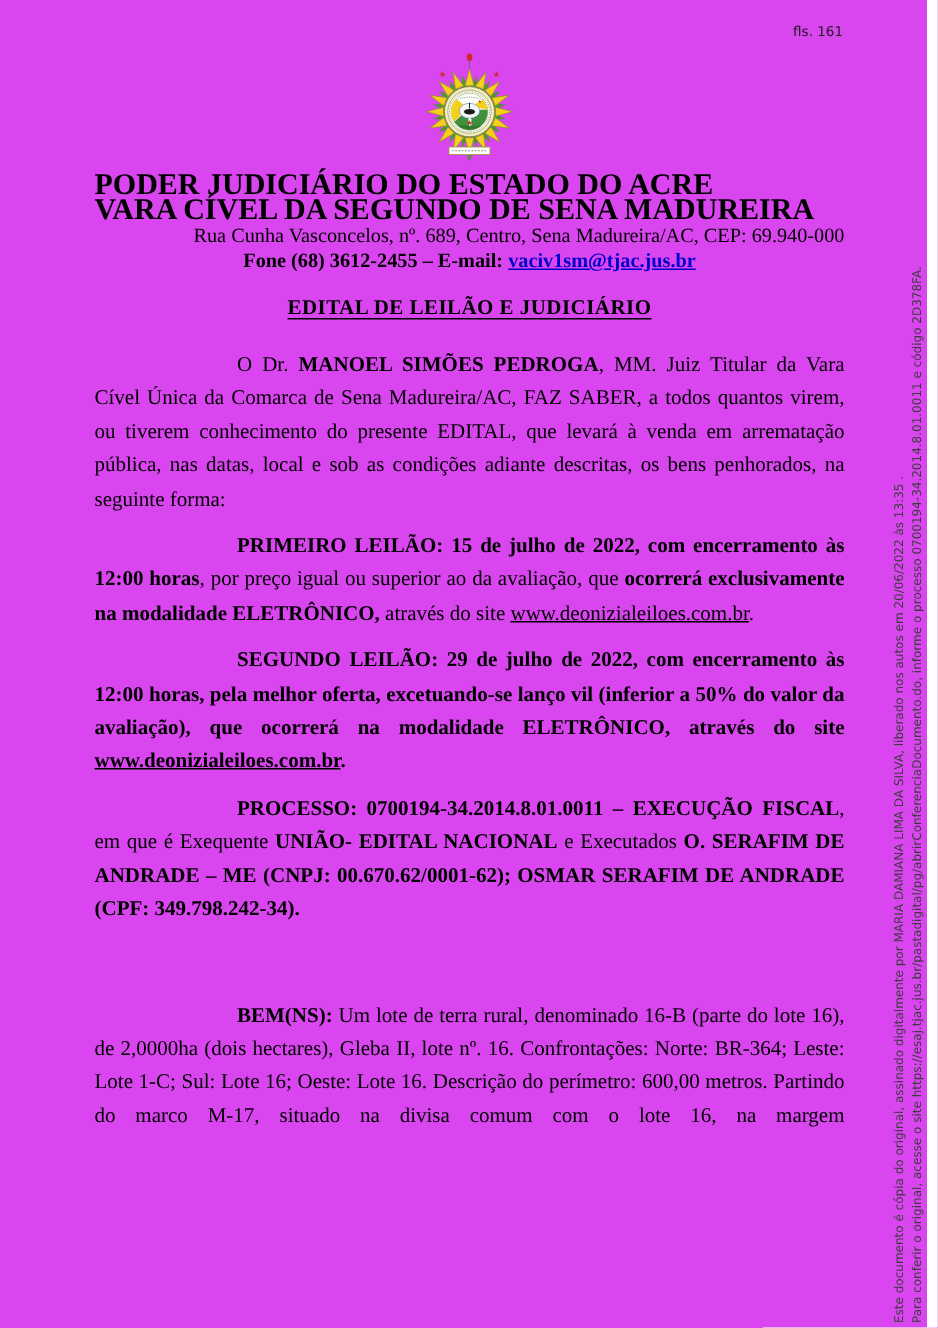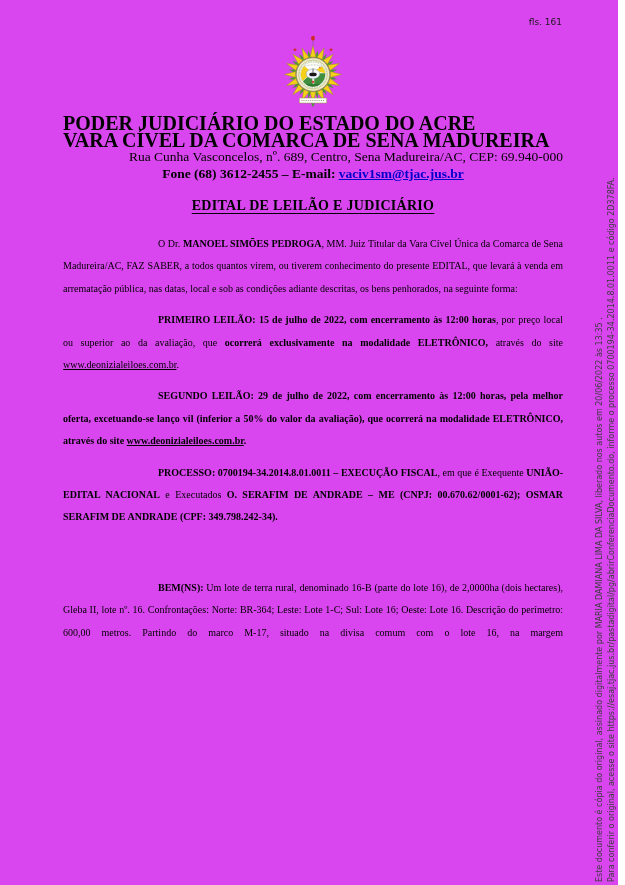--- a/index.html
+++ b/index.html
@@ -9,21 +9,21 @@
   .folio{position:absolute;top:17px;right:56px;font:9px "DejaVu Sans",sans-serif;color:#1a1a1a;}
   .content{position:absolute;left:63px;top:0;width:500px;}
   .emblem{display:block;margin:33px auto 4px auto;width:62px;height:78px;}
   .org{ text-align:left;font-weight:bold;font-size:20px;line-height:16.5px;}
   .addr{text-align:right;font-size:13.5px;line-height:17px;}
   .phone{text-align:center;font-weight:bold;font-size:13.5px;line-height:17px;}
   .email{color:#0000CC;text-decoration:underline;font-weight:bold;cursor:pointer;text-align:right;}
   .title{margin-top:16px;text-align:center;font-weight:bold;font-size:14px;letter-spacing:.3px;
          text-decoration:underline;text-underline-offset:3px;}
   .body-text{margin-top:19px;}
-  .para{margin:0 0 9px 0;text-align:justify;text-indent:95px;font-size:10px;line-height:22.4px;}
+  .para{margin:0 0 9px 0;text-align:justify;text-indent:95px;font-size:14px;line-height:22.4px;}
   .para:last-child{margin-bottom:0;margin-top:48px;}
   .para.cut{text-align-last:justify;}
   .b{font-weight:bold;}
   .u{text-decoration:underline;}
   .stamp{position:absolute;left:594px;top:882px;width:752px;height:26px;
          transform:rotate(-90deg);transform-origin:0 0;
          font:8px/12px "DejaVu Sans",sans-serif;color:#3c3c3c;white-space:nowrap;}
 </style>
 </head>
 <body>
@@ -111,28 +111,28 @@
       <ellipse cx="50" cy="7.5" rx="3" ry="4" fill="#CF2B26"></ellipse>
       <use href="#star" transform="translate(21,26) scale(1.1)" fill="#CF2B26"></use>
       <use href="#star" transform="translate(79,26) scale(1.1)" fill="#CF2B26"></use>
 
       <path d="M28,104 L72,104 L72,112 L28,112 Z" fill="#FFFFFF" stroke="#9AA23A" stroke-width="0.9"></path>
       <line x1="31" y1="108" x2="69" y2="108" stroke="#8B8B6A" stroke-width="1.2" stroke-dasharray="2,1.5"></line>
       <polygon points="47,113 53,113 50,119" fill="#4C9639"></polygon>
     </svg>
 
     <div class="org">PODER JUDICIÁRIO DO ESTADO DO ACRE</div>
-    <div class="org">VARA CÍVEL DA COMARCA DE SENA MADUREIRA</div>
+    <div class="org">VARA CÍVEL DA SEGUNDO DE SENA MADUREIRA</div>
     <div class="addr">Rua Cunha Vasconcelos, nº. 689, Centro, Sena Madureira/AC, CEP: 69.940-000</div>
     <div class="phone"><span>Fone (68) 3612-2455 – E-mail: </span><a class="email">vaciv1sm@tjac.jus.br</a></div>
 
     <div class="title">EDITAL DE LEILÃO E JUDICIÁRIO</div>
 
     <div class="body-text">
       <p class="para"><span>O Dr. </span><span class="b">MANOEL SIMÕES PEDROGA</span><span>, MM. Juiz Titular da Vara Cível Única da Comarca de Sena Madureira/AC, FAZ SABER, a todos quantos virem, ou tiverem conhecimento do presente EDITAL, que levará à venda em arrematação pública, nas datas, local e sob as condições adiante descritas, os bens penhorados, na seguinte forma:</span></p>
-      <p class="para"><span class="b">PRIMEIRO LEILÃO: 15 de julho de 2022, com encerramento às 12:00 horas</span><span>, por preço local ou superior ao da avaliação, que </span><span class="b">ocorrerá exclusivamente na modalidade ELETRÔNICO,</span><span> através do site </span><span class="u">www.deonizialeiloes.com.br</span><span>.</span></p>
+      <p class="para"><span class="b">PRIMEIRO LEILÃO: 15 de julho de 2022, com encerramento às 12:00 horas</span><span>, por preço igual ou superior ao da avaliação, que </span><span class="b">ocorrerá exclusivamente na modalidade ELETRÔNICO,</span><span> através do site </span><span class="u">www.deonizialeiloes.com.br</span><span>.</span></p>
       <p class="para"><span class="b">SEGUNDO LEILÃO: 29 de julho de 2022, com encerramento às 12:00 horas, pela melhor oferta, excetuando-se lanço vil (inferior a 50% do valor da avaliação), que ocorrerá na modalidade ELETRÔNICO, através do site </span><span class="b u">www.deonizialeiloes.com.br</span><span class="b">.</span></p>
       <p class="para"><span class="b">PROCESSO: 0700194-34.2014.8.01.0011 – EXECUÇÃO FISCAL</span><span>, em que é Exequente </span><span class="b">UNIÃO- EDITAL NACIONAL</span><span> e Executados </span><span class="b">O. SERAFIM DE ANDRADE – ME (CNPJ: 00.670.62/0001-62); OSMAR SERAFIM DE ANDRADE (CPF: 349.798.242-34).</span></p>
       <p class="para cut"><span class="b">BEM(NS): </span><span>Um lote de terra rural, denominado 16-B (parte do lote 16), de 2,0000ha (dois hectares), Gleba II, lote nº. 16. Confrontações: Norte: BR-364; Leste: Lote 1-C; Sul: Lote 16; Oeste: Lote 16. Descrição do perímetro: 600,00 metros. Partindo do marco M-17, situado na divisa comum com o lote 16, na margem</span></p>
     </div>
 
   </div>
 </div>
 
 </body></html>

